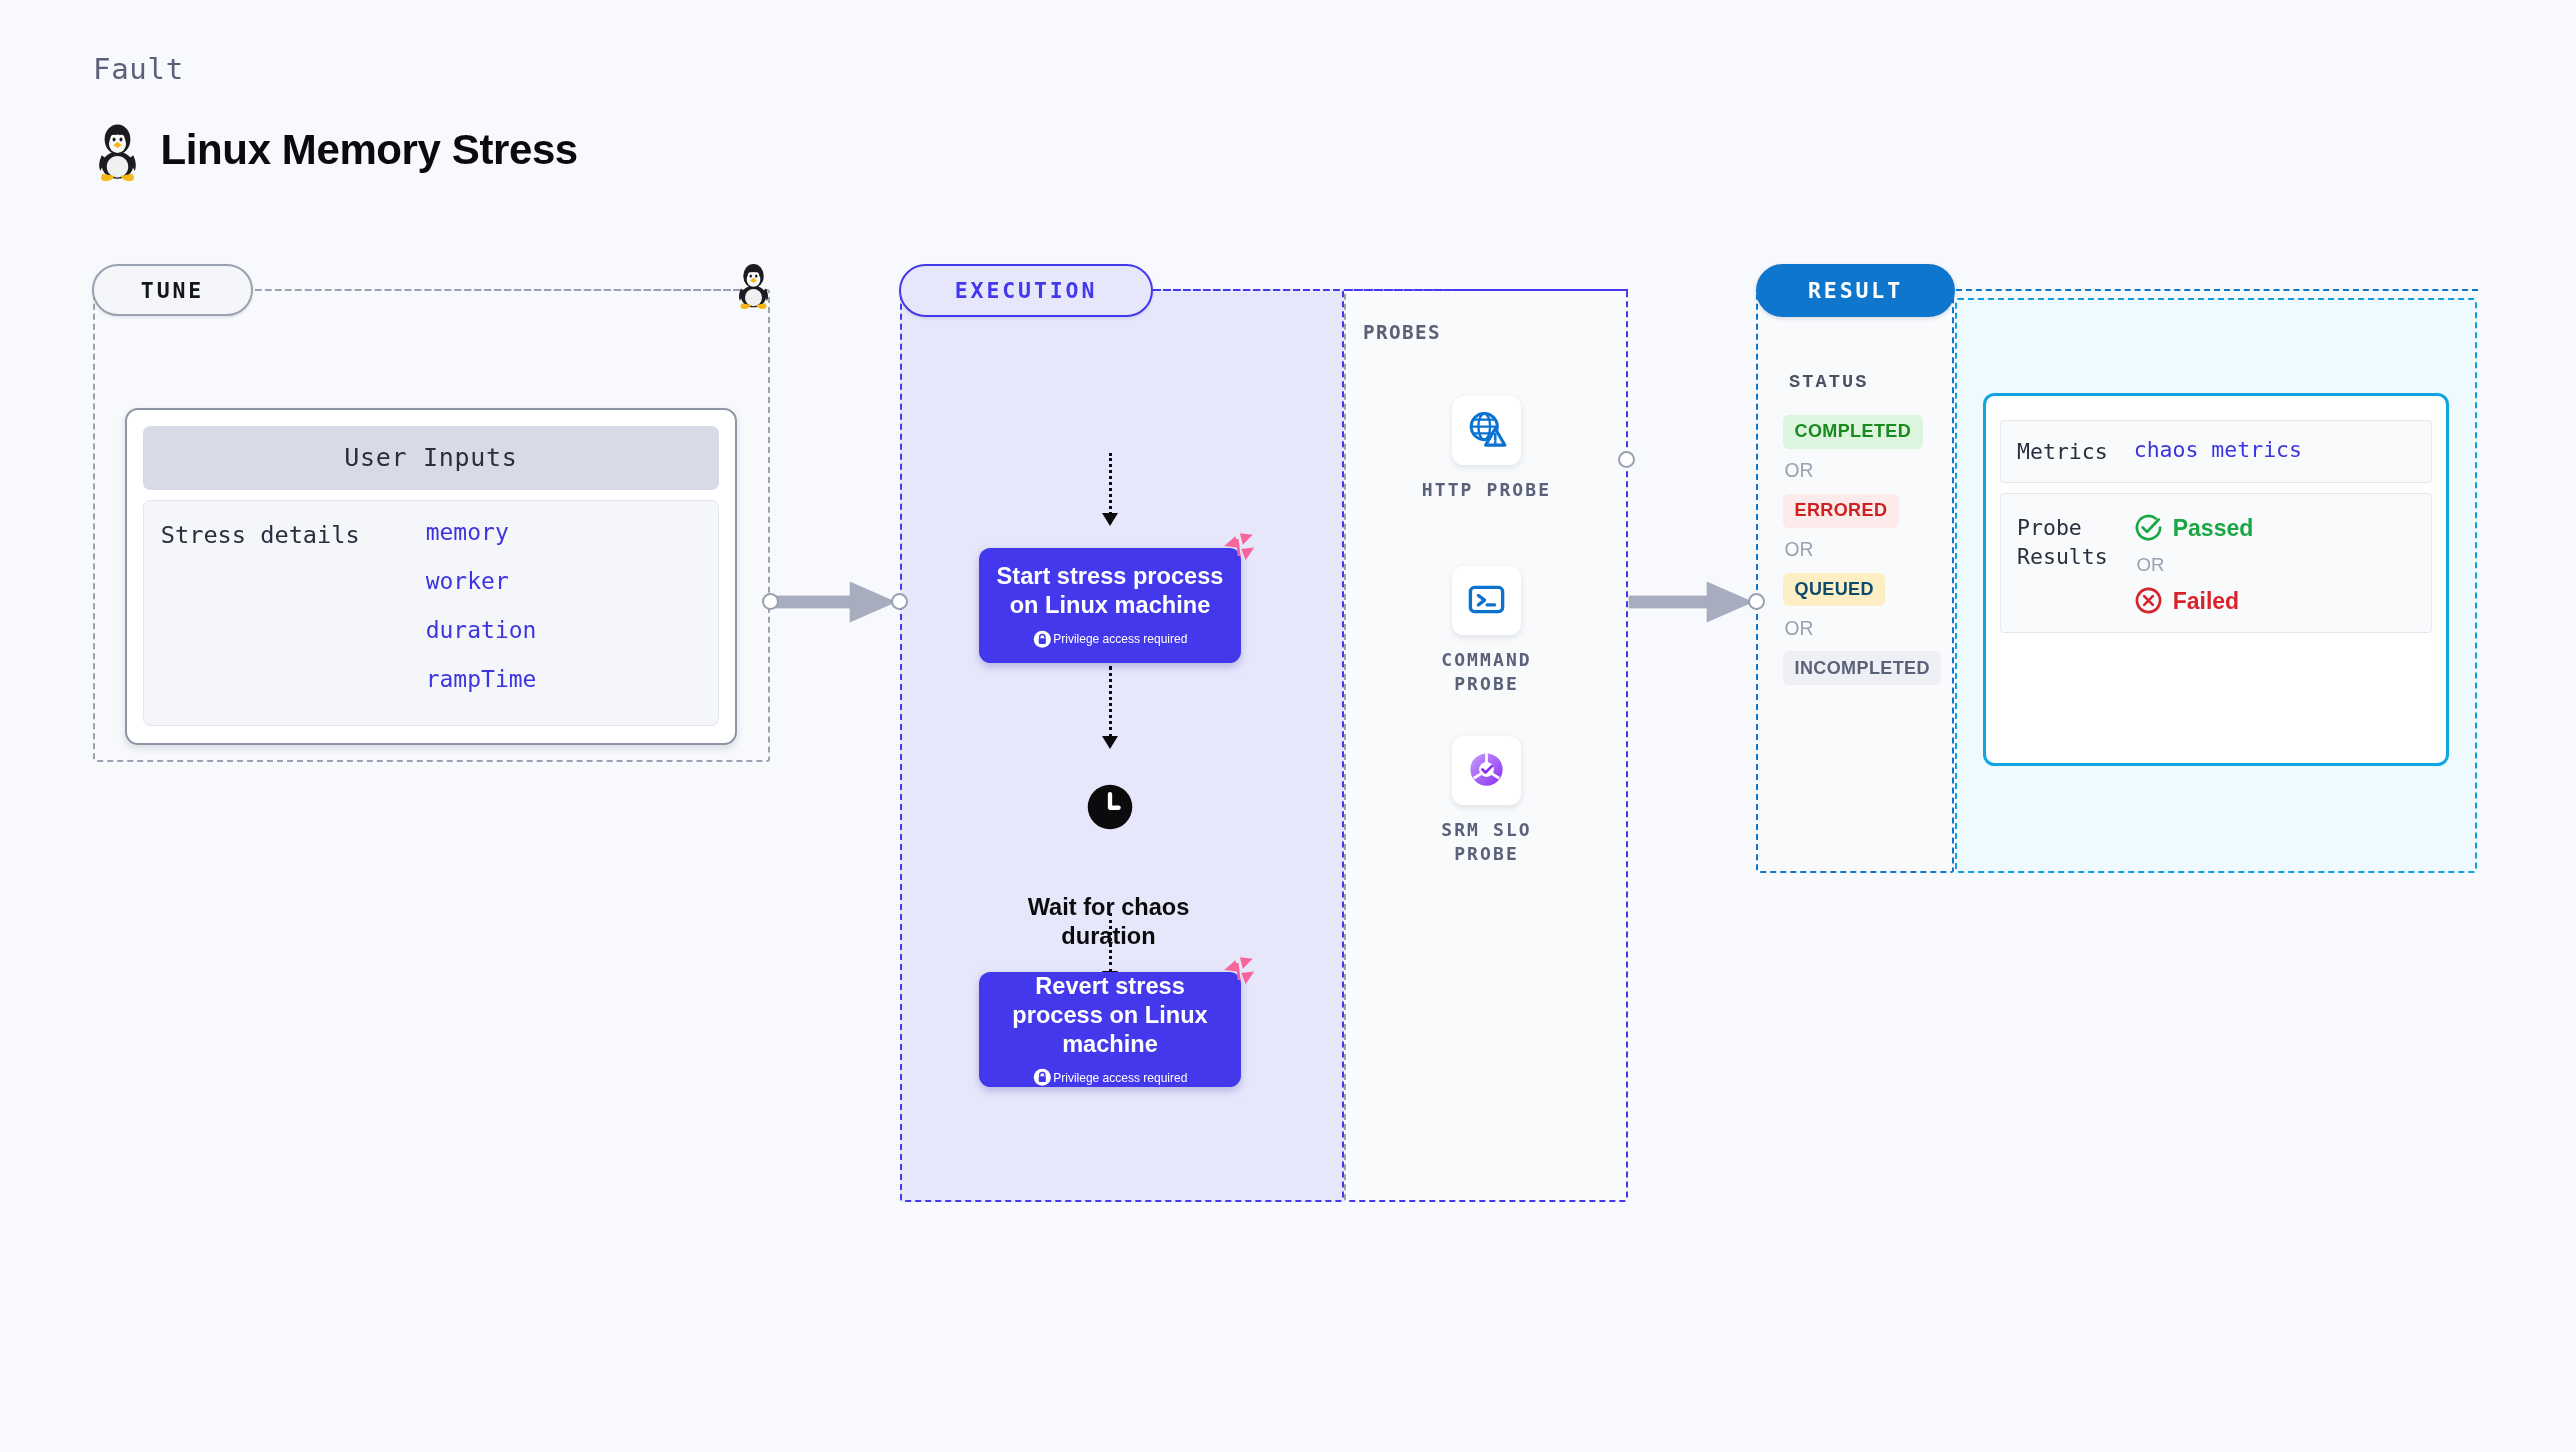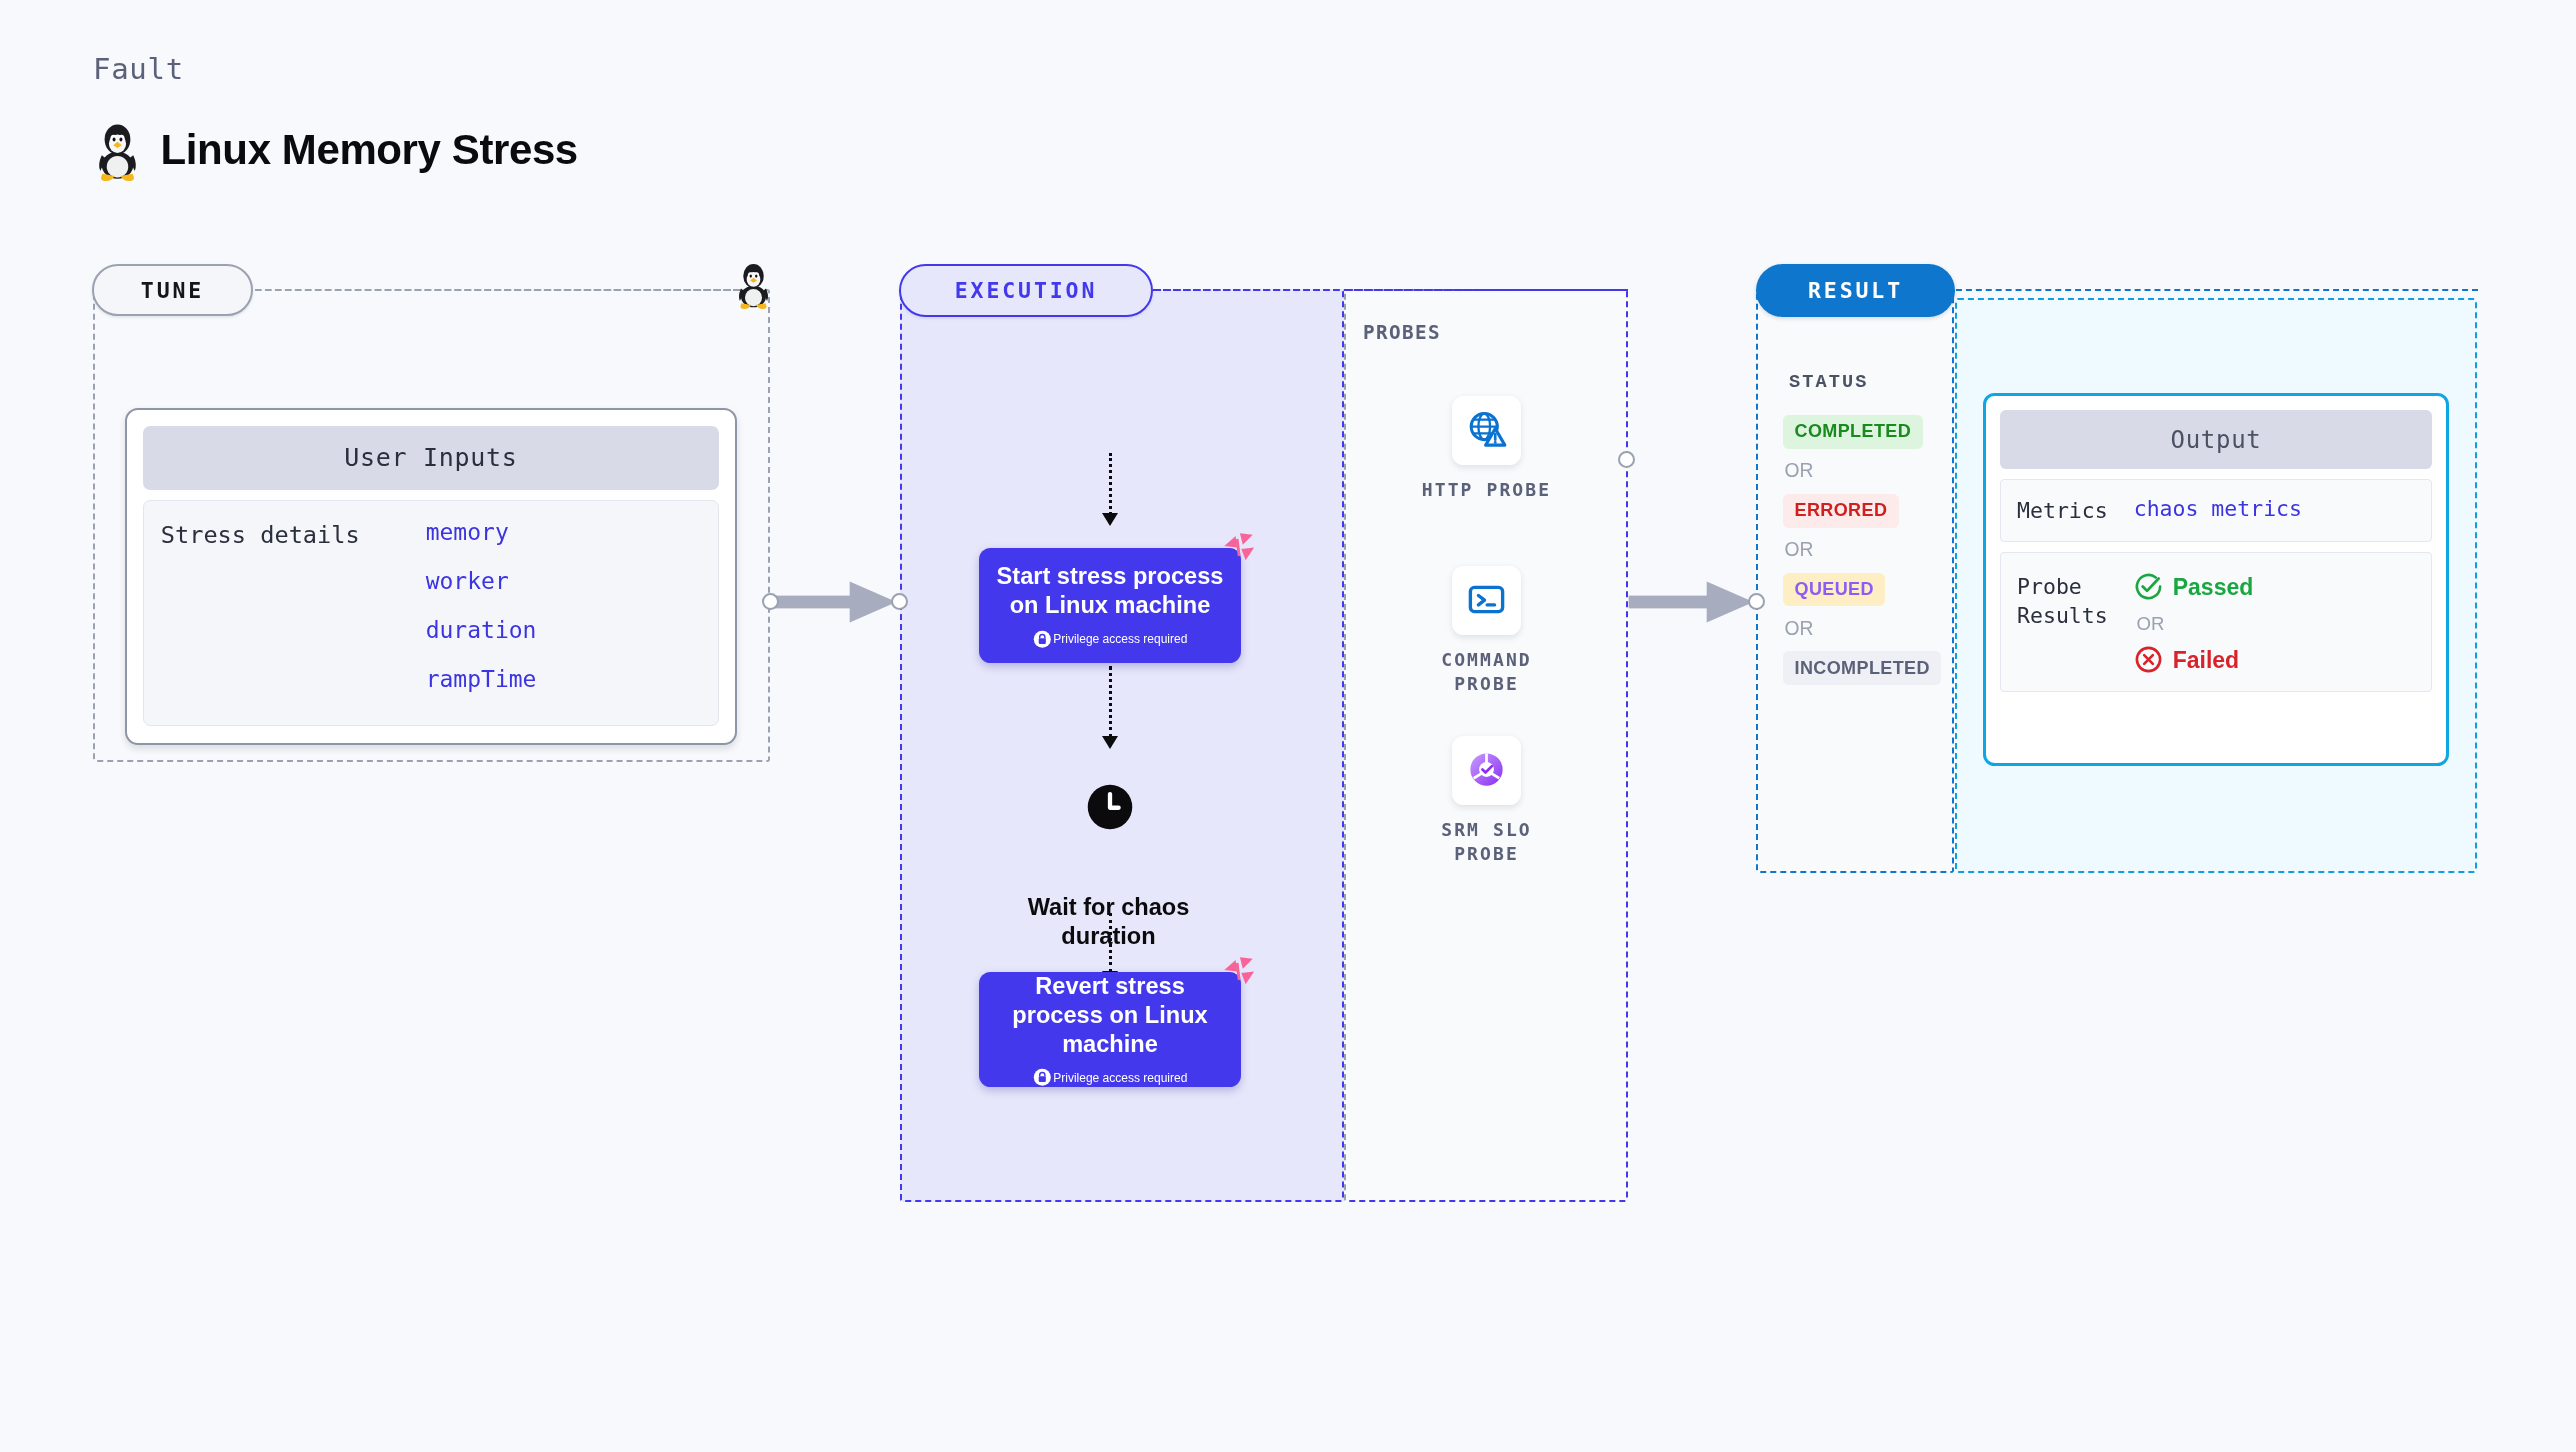--- a/index.html
+++ b/index.html
@@ -415,27 +415,26 @@
   <div class="dashbox box-result"></div>
   <div class="dashbox box-output"></div>
   <div class="pill pill-result">RESULT</div>
 
   <div class="status-label">STATUS</div>
   <div class="status-stack">
     <div class="st-badge" style="background:#ddf5de;color:#188a1e;">COMPLETED</div>
     <div class="st-or">OR</div>
     <div class="st-badge" style="background:#fdeaea;color:#cf2020;">ERRORED</div>
     <div class="st-or">OR</div>
-    <div class="st-badge" style="background:#fdeec3;color:#8b5cf6;text-align:right;">QUEUED</div>
+    <div class="st-badge" style="background:#fdeec3;color:#0c4a6e;text-align:right;">QUEUED</div>
     <div class="st-or">OR</div>
     <div class="st-badge" style="background:#eef0f5;color:#5a6178;">INCOMPLETED</div>
   </div>
 
   <div class="card-output">
-    <div class="out-hdr">Output</div>
 
     <div class="out-row">
       <div class="out-key">Metrics</div>
       <div class="out-metric">chaos metrics</div>
     </div>
 
     <div class="out-row" style="padding-top:18.6px;">
       <div class="out-key">Probe
 Results</div>
       <div>

